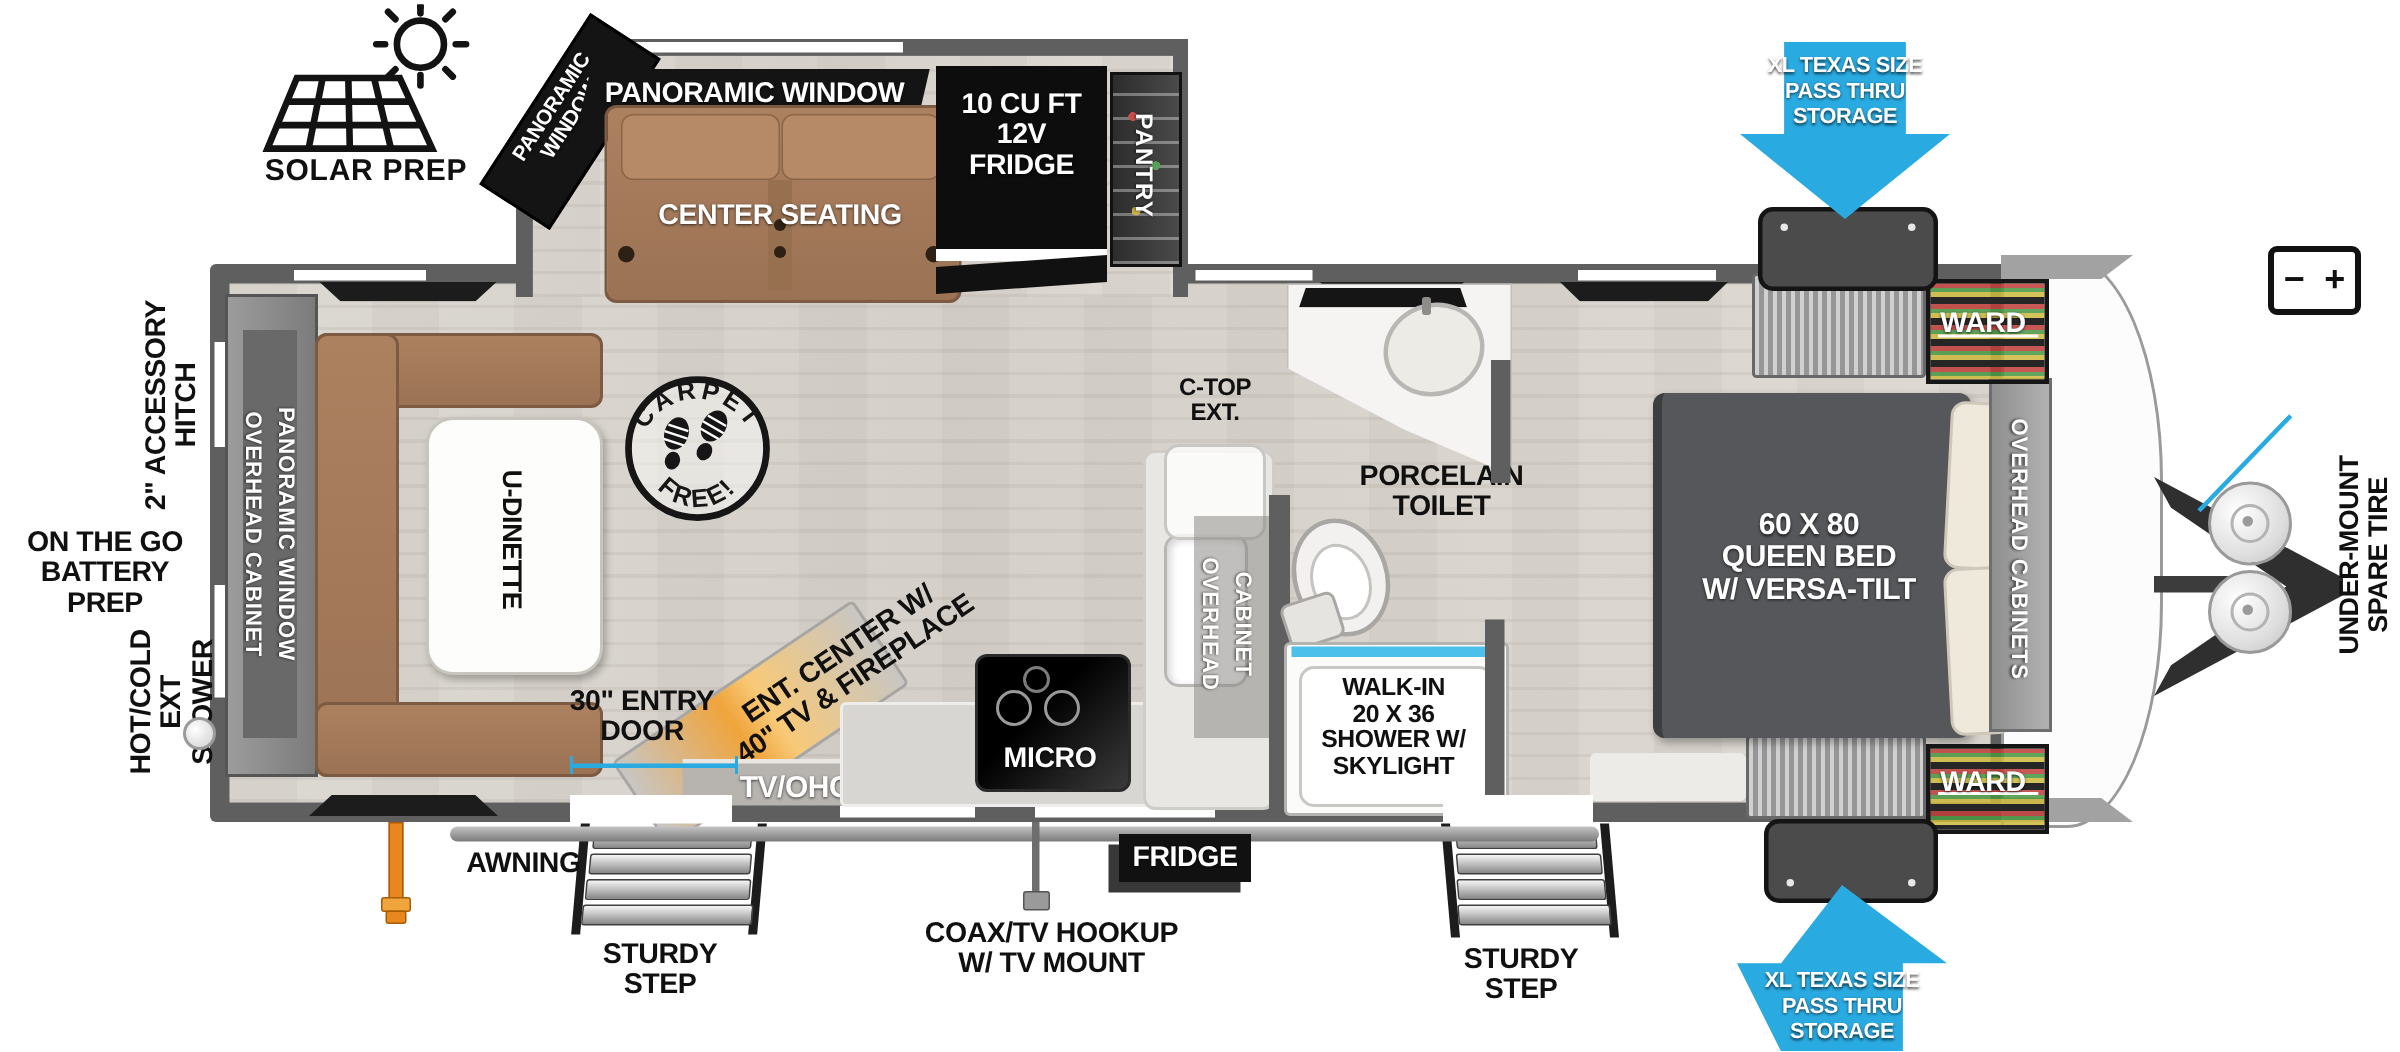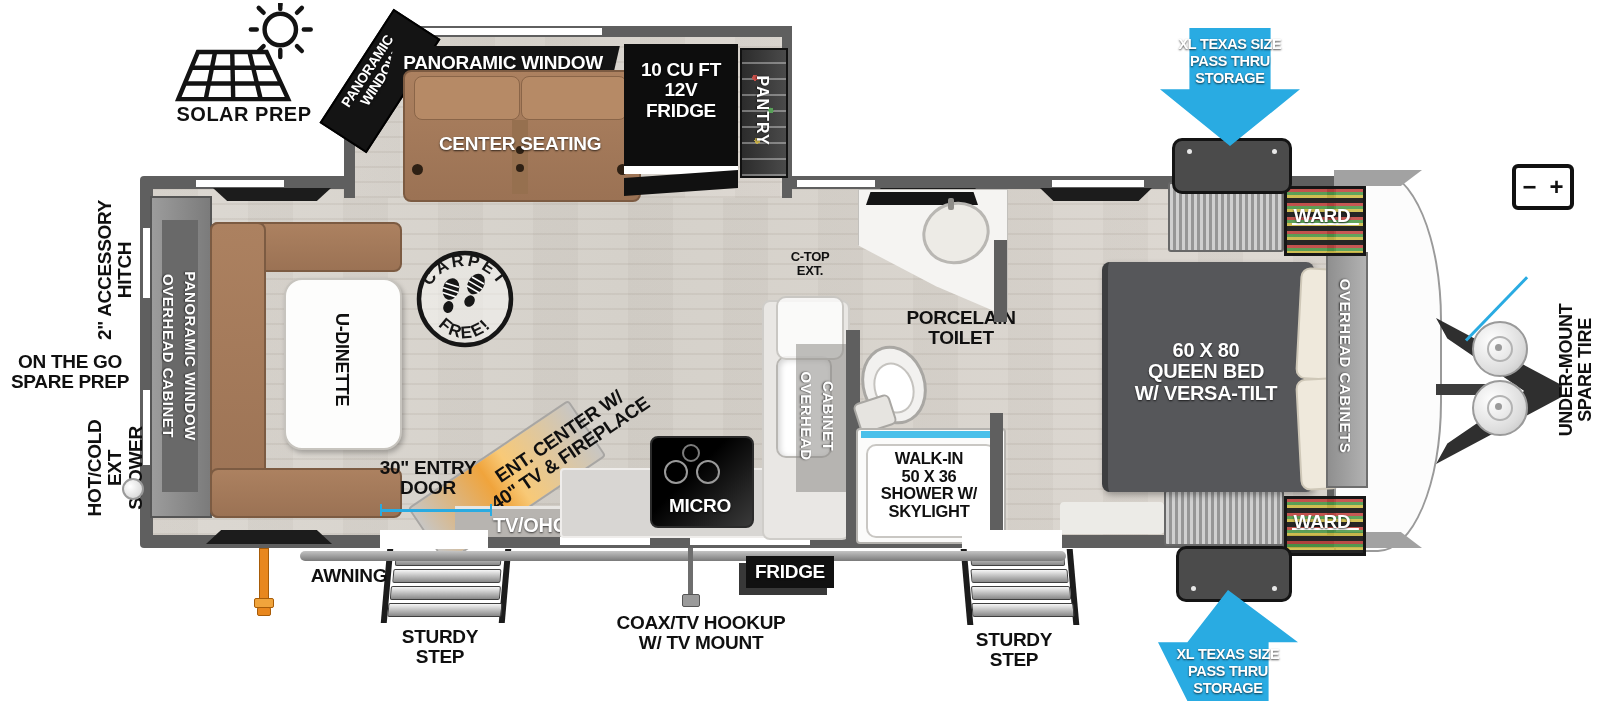--- a/index.html
+++ b/index.html
@@ -149,21 +149,21 @@
 40" TV &amp; FIREPLACE</div>
   <div class="abs" style="left:455px;top:506px;width:148px;height:28px;background:#b7b4b0;border-top:3px solid #e8e6e3;"></div>
   <div class="label wlabel" style="left:470px;top:515px;width:120px;font-size:20px;">TV/OHC</div>
 
   <div class="abs" style="left:560px;top:468px;width:290px;height:66px;background:#d8d6d3;border:2px solid #efedeb;border-radius:4px;"></div>
   <div class="abs" style="left:762px;top:300px;width:84px;height:236px;background:#e9e7e4;border:2px solid #cfcdc9;border-radius:8px;"></div>
   <div class="abs" style="left:776px;top:356px;width:52px;height:98px;background:#fff;border:2px solid #b9b7b3;
               border-radius:10px;box-shadow:inset 2px 2px 6px rgba(0,0,0,.18);"></div>
   <div class="abs" style="left:776px;top:296px;width:64px;height:60px;background:rgba(255,255,255,.78);
               border:2px solid #c9c7c3;border-radius:10px;"></div>
-  <div class="label" style="left:770px;top:250px;width:80px;font-size:13px;">C-TOP
+  <div class="label" style="left:770px;top:250px;width:80px;font-size:16px;">C-TOP
 EXT.</div>
   <div class="abs" style="left:796px;top:344px;width:52px;height:148px;background:rgba(140,138,135,.55);"></div>
   <div class="label wlabel rot90" style="left:726px;top:408px;width:160px;font-size:15px;letter-spacing:.5px;">OVERHEAD</div>
   <div class="label wlabel rot90" style="left:748px;top:408px;width:160px;font-size:15px;letter-spacing:.5px;">CABINET</div>
 
   <div class="abs" style="left:650px;top:436px;width:100px;height:88px;background:linear-gradient(135deg,#000 40%,#3a3a3a);
               border:2px solid #2b2b2b;border-radius:8px;"></div>
   <div class="abs" style="left:664px;top:460px;width:20px;height:20px;border:2px solid #9a9a9a;border-radius:50%;"></div>
   <div class="abs" style="left:696px;top:460px;width:20px;height:20px;border:2px solid #9a9a9a;border-radius:50%;"></div>
   <div class="abs" style="left:682px;top:444px;width:14px;height:14px;border:2px solid #7c7c7c;border-radius:50%;"></div>
@@ -184,21 +184,21 @@
               border-radius:50%;transform:rotate(-18deg);"></div>
   <div class="abs" style="left:874px;top:362px;width:36px;height:48px;background:#fff;border:2px solid #c5c3bf;
               border-radius:50%;transform:rotate(-18deg);"></div>
   <div class="abs" style="left:856px;top:398px;width:34px;height:28px;background:#e6e4e0;border:2px solid #a9a7a3;
               border-radius:6px;transform:rotate(-18deg);"></div>
 
   <div class="abs" style="left:856px;top:428px;width:146px;height:112px;background:#fbfbfa;border:2px solid #b5b3af;border-radius:4px;"></div>
   <div class="abs" style="left:861px;top:431px;width:136px;height:7px;background:#4ac0ea;"></div>
   <div class="abs" style="left:866px;top:444px;width:126px;height:90px;background:#fff;border:2px solid #c9c7c3;border-radius:10px;"></div>
   <div class="label" style="left:866px;top:450px;width:126px;font-size:16.5px;">WALK-IN
-50 X 36
+20 X 36
 SHOWER W/
 SKYLIGHT</div>
 
   <div class="abs wall" style="left:994px;top:240px;width:13px;height:82px;"></div>
   <div class="abs wall" style="left:990px;top:413px;width:13px;height:134px;"></div>
 
   <div class="abs hatch" style="left:1168px;top:182px;width:112px;height:66px;"></div>
   <div class="abs hatch" style="left:1164px;top:490px;width:116px;height:52px;"></div>
   <div class="abs" style="left:1060px;top:502px;width:104px;height:32px;background:#ecebe7;border-radius:4px;"></div>
 
@@ -279,21 +279,21 @@
   <div class="abs" style="left:682px;top:594px;width:16px;height:11px;background:#9a9a9a;border:1px solid #555;border-radius:2px;"></div>
   <div class="label" style="left:606px;top:613px;width:190px;font-size:19px;">COAX/TV HOOKUP
 W/ TV MOUNT</div>
 
   <div class="abs" style="left:746px;top:556px;width:88px;height:32px;background:#111;box-shadow:-7px 7px 0 #383838;"></div>
   <div class="label wlabel" style="left:748px;top:562px;width:84px;font-size:19px;">FRIDGE</div>
 
   <div class="label rotm90" style="left:35px;top:250px;width:160px;height:40px;font-size:19px;">2" ACCESSORY
 HITCH</div>
   <div class="label" style="left:0px;top:352px;width:140px;font-size:19px;">ON THE GO
-SPARE PREP</div>
+BATTERY PREP</div>
   <div class="label rotm90" style="left:43px;top:448px;width:124px;height:40px;font-size:19px;">HOT/COLD
 EXT SHOWER</div>
   <div class="abs" style="left:122px;top:478px;width:18px;height:18px;background:radial-gradient(circle at 35% 35%,#fff,#cfcfcf);
               border:2px solid #9a9a9a;border-radius:50%;"></div>
 
   <svg class="abs" style="left:170px;top:3px;" width="148" height="102" viewBox="0 0 150 104">
     <g stroke="#131313" stroke-width="4.5" fill="none" stroke-linecap="round">
       <circle cx="112" cy="27" r="16"></circle>
       <line x1="112" y1="2" x2="112" y2="-2"></line>
         <line x1="112" y1="48" x2="112" y2="55"></line>

